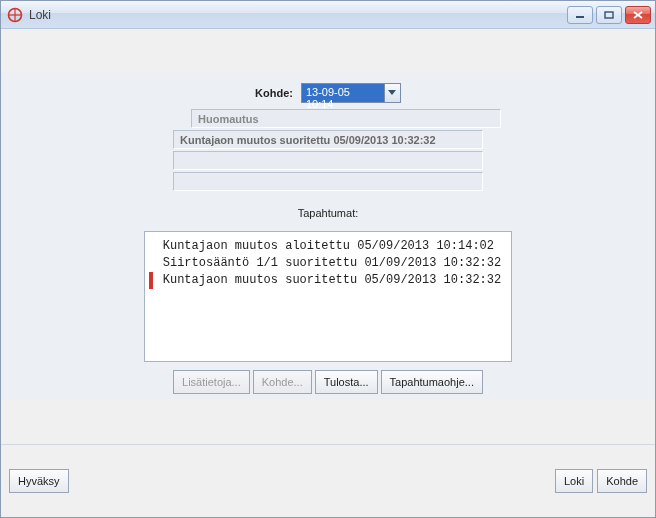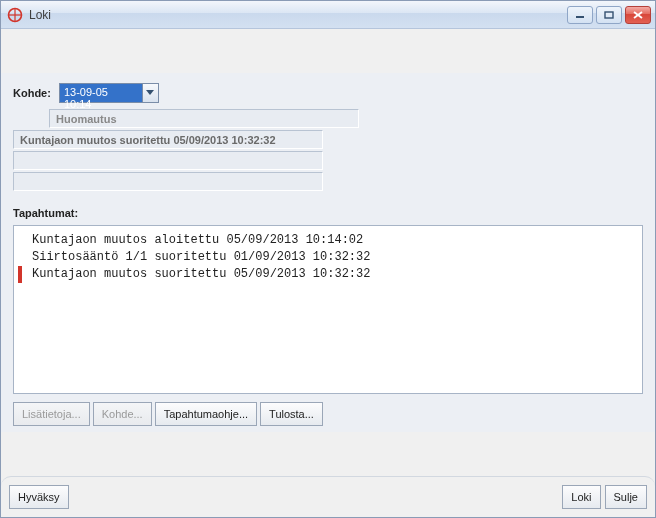--- a/index.html
+++ b/index.html
@@ -53,20 +53,21 @@
     border-color: #b4403a;
     color: #fff;
   }
   .winbtn svg { display: block; }
   .body {
     flex: 1;
     background: #eceff4;
     padding: 10px 12px 6px 12px;
     display: flex;
     flex-direction: column;
+    align-items: center;
   }
   .row-kohde {
     display: flex;
     align-items: center;
     gap: 8px;
     margin-bottom: 4px;
   }
   .label { color: #222; font-weight: bold; }
   .combo {
     display: flex;
@@ -99,34 +100,34 @@
     font-weight: bold;
     width: 310px;
     margin-top: 2px;
     display: flex;
     align-items: center;
   }
   .panel.note { color: #888; font-weight: bold; margin-left: 36px; }
   .panel.msg { color: #6a6a6a; font-weight: bold; }
   .panel.empty { height: 19px; }
   .events-label {
-    font-weight: bold;
+    font-weight: normal;
     color: #222;
     margin-top: 16px;
-    margin-bottom: 6px;
   }
   .events {
     flex: 1;
     background: #fff;
     border: 1px solid #a7b4c6;
     padding: 6px 4px;
     font-family: "Courier New", monospace;
     font-size: 12px;
     color: #222;
     overflow: auto;
+    margin-top: 12px;
   }
   .evline {
     display: flex;
     align-items: center;
     padding: 0 6px 0 14px;
     line-height: 17px;
     position: relative;
   }
   .evline.sel {
     border-left: 4px solid #d2352b;
@@ -147,24 +148,23 @@
     height: 24px;
     display: flex; align-items: center;
   }
   .btn.disabled {
     color: #9a9a9a;
     background: linear-gradient(to bottom, #f4f5f7, #e8eaee);
   }
   .footer {
     background: #f0f0f0;
     border-top: 1px solid #d2d8e0;
-    padding: 8px 8px;
+    padding: 24px 8px;
     display: flex;
     gap: 4px;
-    border-radius: 10px;
   }
   .footer .spacer { flex: 1; }
 </style>
 </head>
 <body>
 
 <div class="window">
   <div class="titlebar">
     <span class="title-icon">
       <svg width="16" height="16" viewBox="0 0 16 16">
@@ -220,24 +220,24 @@
 
     <div class="events" id="events">
         <div class="evline">Kuntajaon muutos aloitettu 05/09/2013 10:14:02</div>
         <div class="evline">Siirtosääntö 1/1 suoritettu 01/09/2013 10:32:32</div>
         <div class="evline sel">Kuntajaon muutos suoritettu 05/09/2013 10:32:32</div>
       </div>
 
     <div class="bottom-toolbar">
       <div class="btn disabled">Lisätietoja...</div>
       <div class="btn disabled">Kohde...</div>
+      <div class="btn">Tulosta...</div>
       <div class="btn">Tapahtumaohje...</div>
-      <div class="btn">Tulosta...</div>
     </div>
   </div>
 
   <div class="footer">
     <div class="btn">Hyväksy</div>
     <div class="spacer"></div>
     <div class="btn">Loki</div>
-    <div class="btn">Sulje</div>
+    <div class="btn">Kohde</div>
   </div>
 </div>
 
 </body></html>

